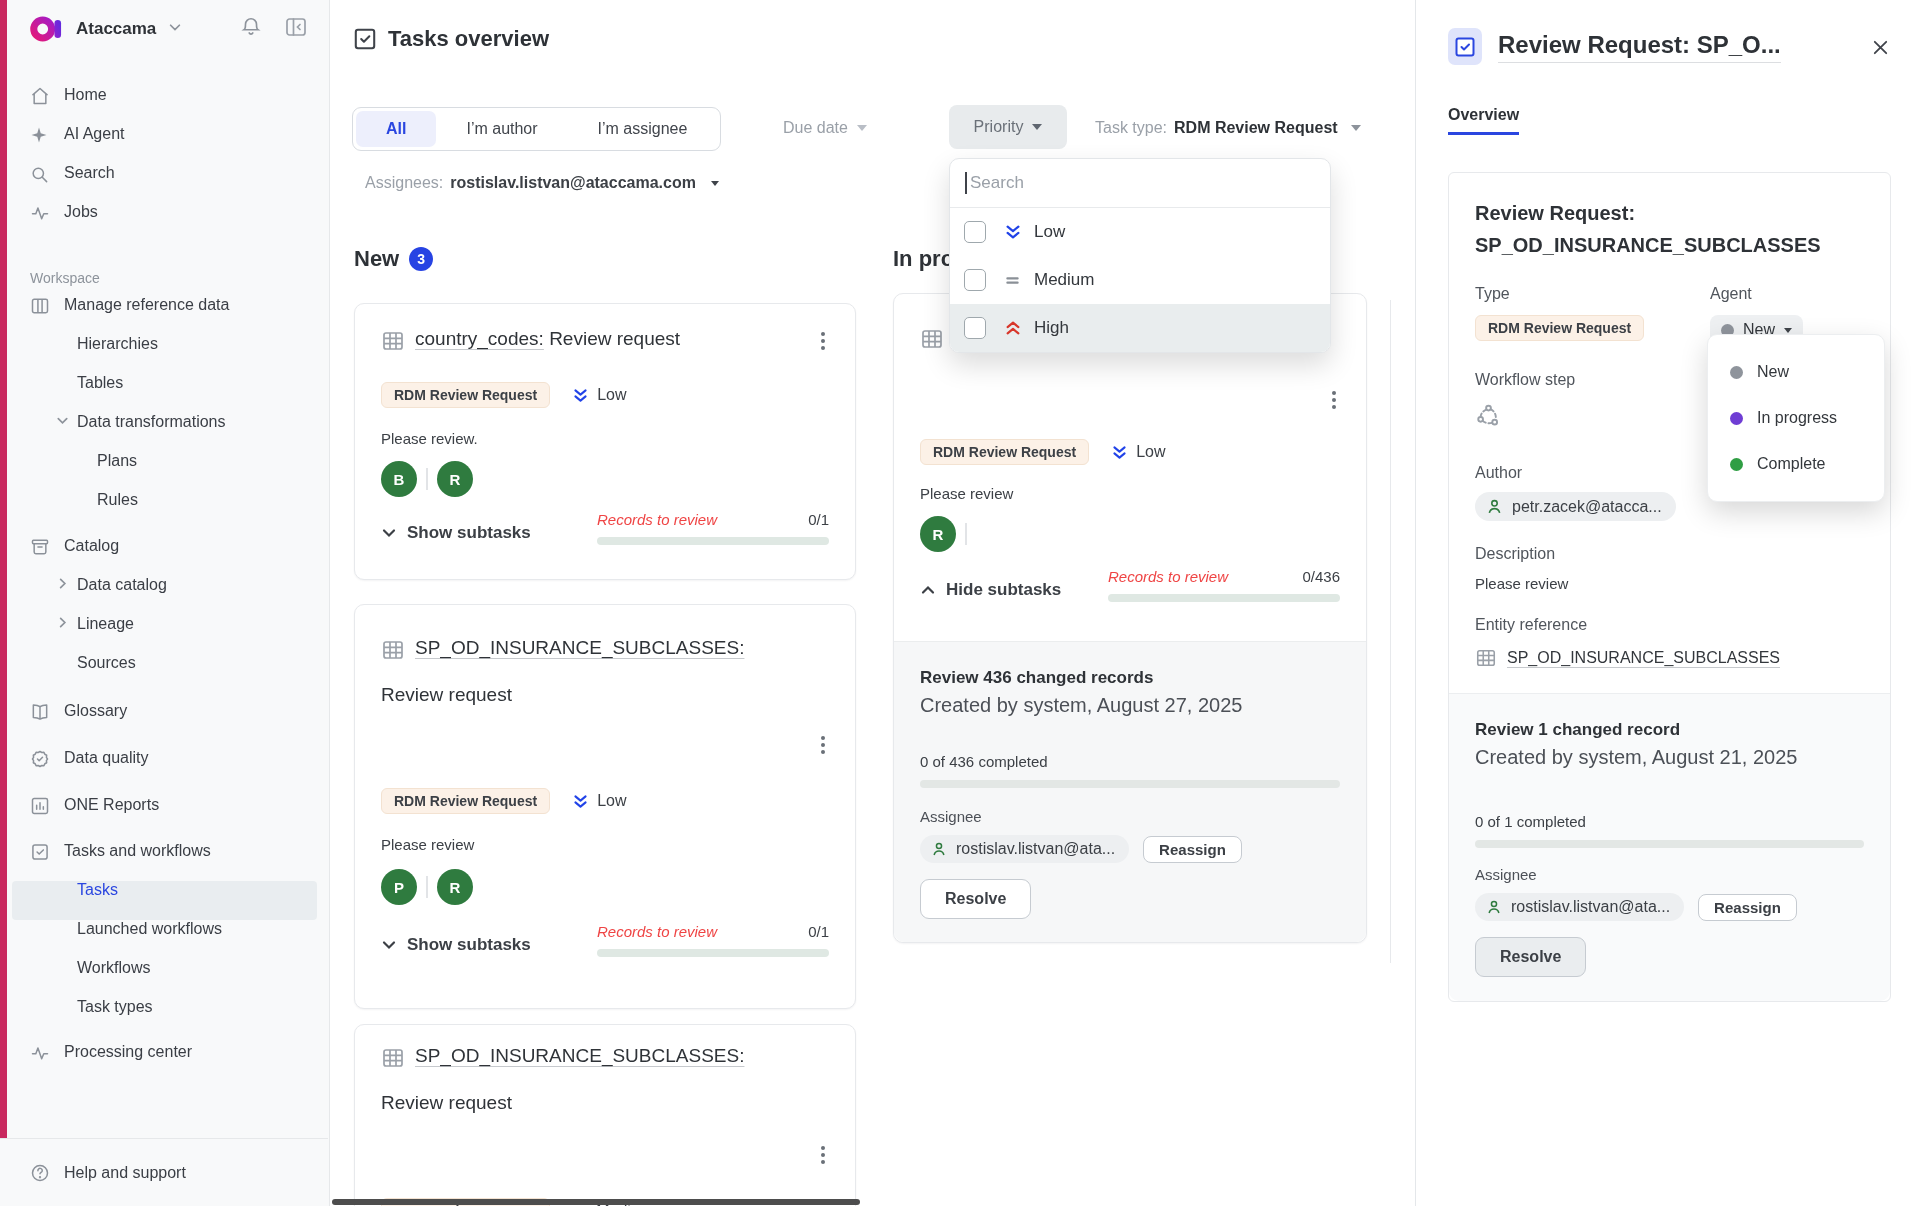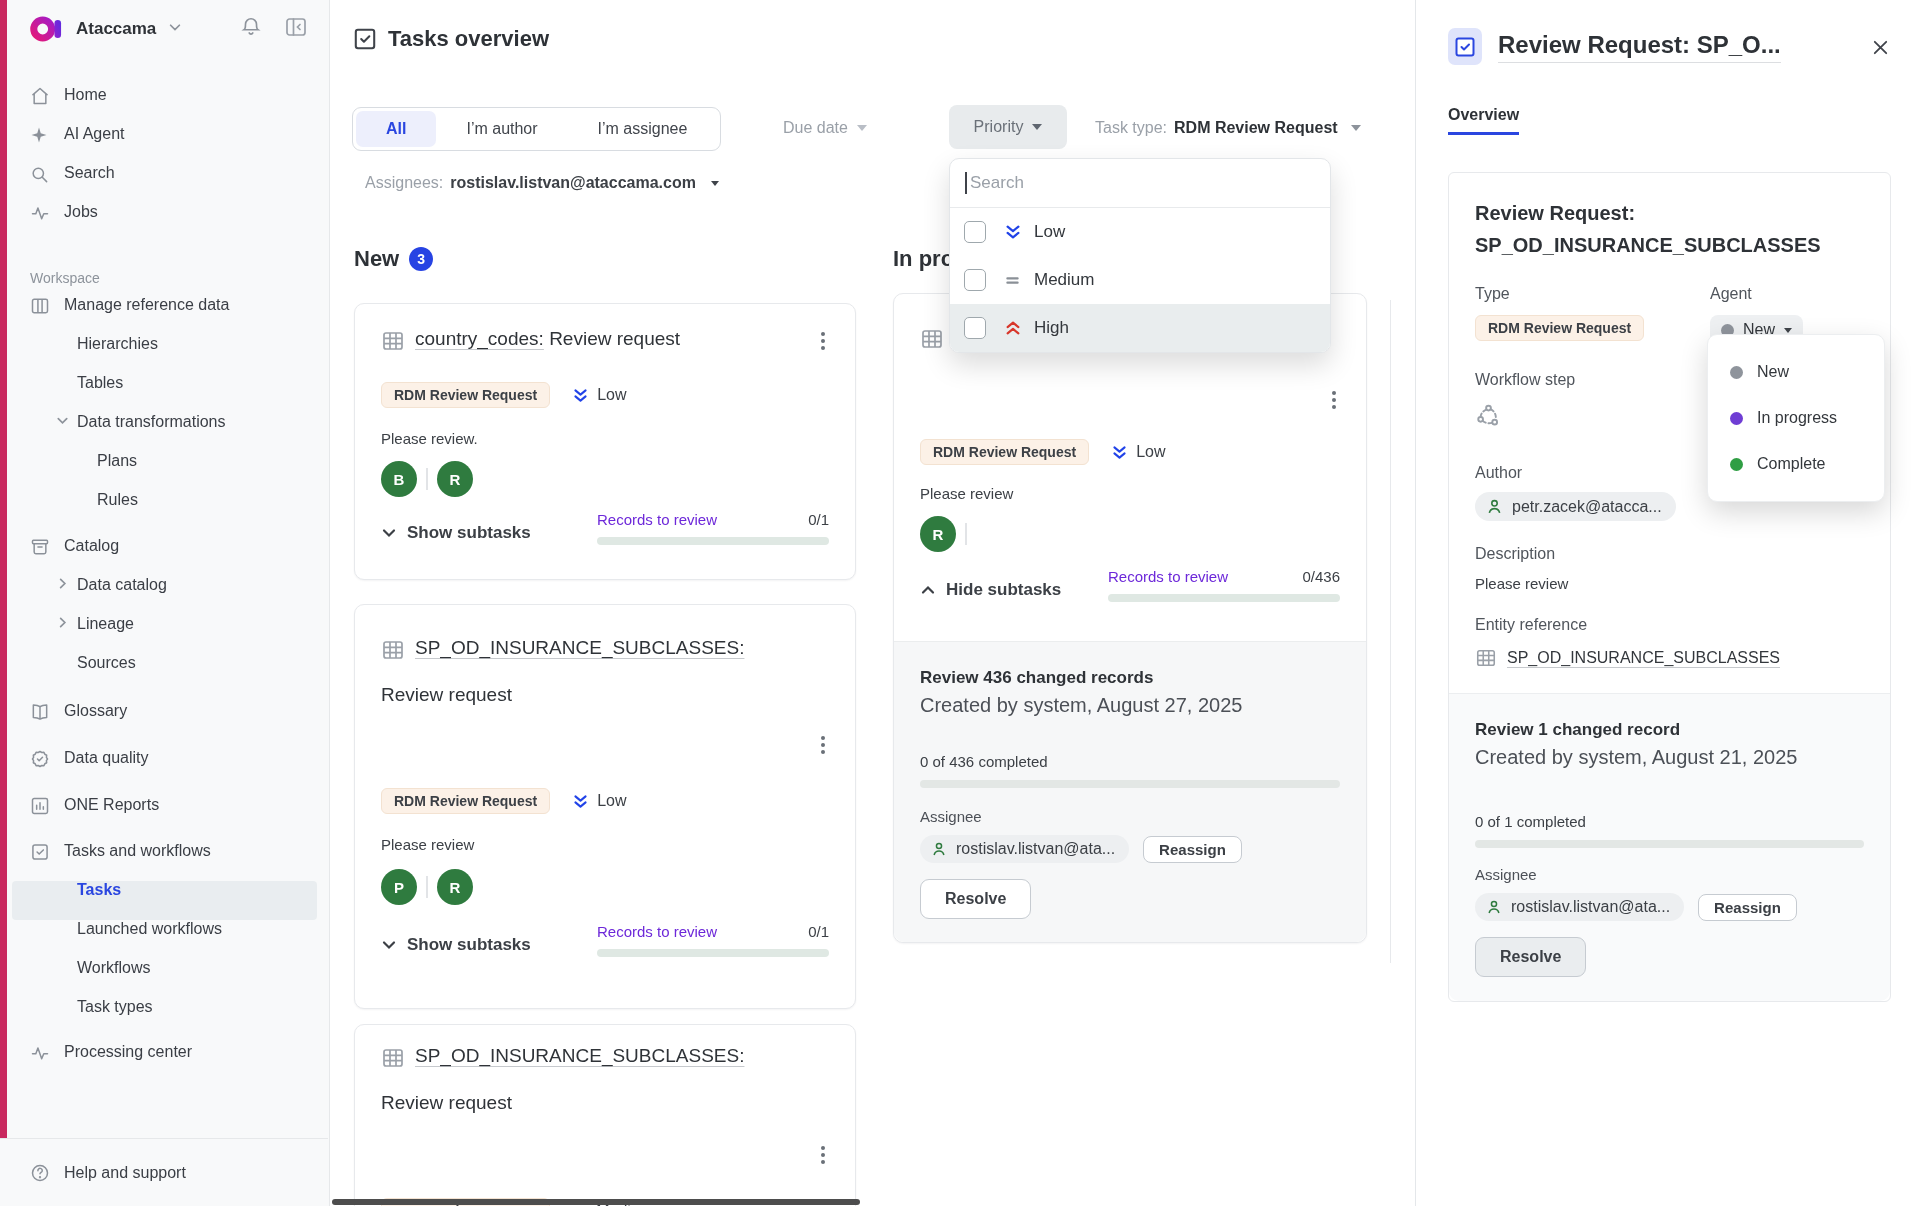--- a/index.html
+++ b/index.html
@@ -36,21 +36,21 @@
   .brandchev { margin-left:12px; color:#8d939b; }
   .bell { position:absolute; left:240px; top:16px; color:#8d939b; cursor:pointer; }
   .collapse { position:absolute; left:284px; top:15px; color:#9aa0a8; cursor:pointer; }
   .srow { display:flex; align-items:flex-start; height:39px; padding-left:30px; gap:14px;
           font-size:16px; color:#3a3e45; cursor:pointer; }
   .srow .sicon { width:20px; height:20px; color:#8b9199; display:flex; align-items:center; }
   .srow.d1 { padding-left:77px; }
   .srow.d1c { padding-left:55px; gap:7px; }
   .srow.d2 { padding-left:97px; }
   .srow.sel { background:#e9edf0; border-radius:4px; margin:0 12px; padding-left:65px;
-              color:#2a46e0; font-weight:700; }
+              color:#2a46e0; font-weight:400; }
   .slabel { padding-left:30px; font-size:14px; color:#8d939b; margin:28px 0 10px; }
   .chev { color:#8d939b; display:inline-flex; }
   .sbottom { position:absolute; left:0; right:1px; bottom:0; height:68px; border-top:1px solid #e6e8ea;
              display:flex; align-items:center; padding-left:30px; gap:14px; font-size:16px; background:#f8f9fa;}
   .sbottom .sicon { width:20px; height:20px; color:#8b9199; display:flex; }
 
   
   .main { position:absolute; left:330px; top:0; width:1085px; height:1206px; background:#fff; }
   .mtitle { position:absolute; left:22px; top:26px; display:flex; align-items:center; gap:10px; }
   .mtitle span { font-size:22px; font-weight:700; color:#2e3237; }
@@ -85,21 +85,21 @@
   .cpad { padding:24px 26px 0; }
   .trow { display:flex; align-items:flex-start; gap:10px; }
   .ticon { color:#9aa0a8; display:inline-flex; margin-top:1px; }
   .ctitle { font-size:19px; color:#2f3338; }
   .mlauto { margin-left:auto; }
   .footer { display:flex; align-items:flex-start; }
   .toggler { display:flex; align-items:center; gap:10px; font-size:17px; font-weight:700;
              color:#3c4046; cursor:pointer; margin-top:12px; }
   .recblock { margin-left:auto; width:232px; }
   .recrow { display:flex; justify-content:space-between; font-size:15px; }
-  .recrow .l { color:#6d28d9; } .recrow .v { color:#3c4046; }
+  .recrow .l { color:#ef4444;font-style:italic; } .recrow .v { color:#3c4046; }
   .recblock .track { margin-top:9px; }
   .subsec { position:absolute; left:0; right:0; bottom:0; background:#f6f7f8;
             border-top:1px solid #ebedee; border-radius:0 0 10px 10px; padding:26px; }
   .subttl { font-size:17px; font-weight:700; color:#2e3237; }
   .subcreated { font-size:20px; color:#4c5057; margin-top:6px; }
   .complabel { font-size:15px; color:#3c4046; }
   .asslabel { font-size:15px; color:#4c5057; }
   .personic { color:#2f7b3f; display:inline-flex; }
 
   .colline { position:absolute; left:1060px; top:300px; width:1px; height:663px; background:#e7e9ec; }

